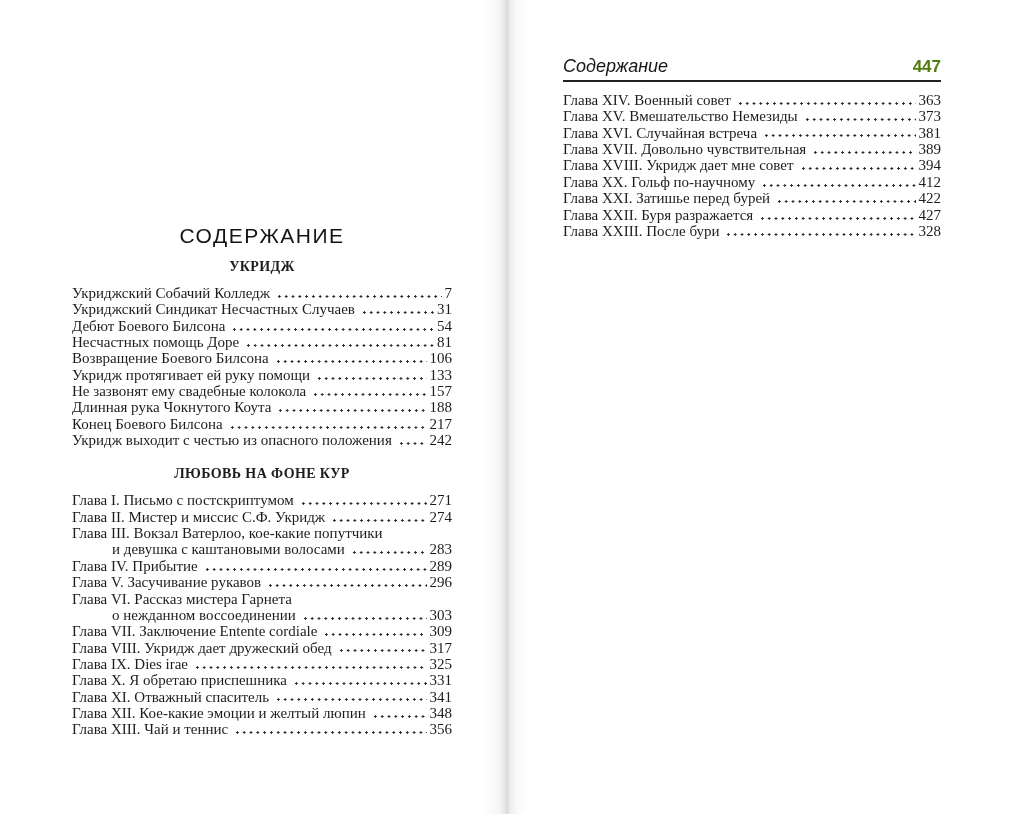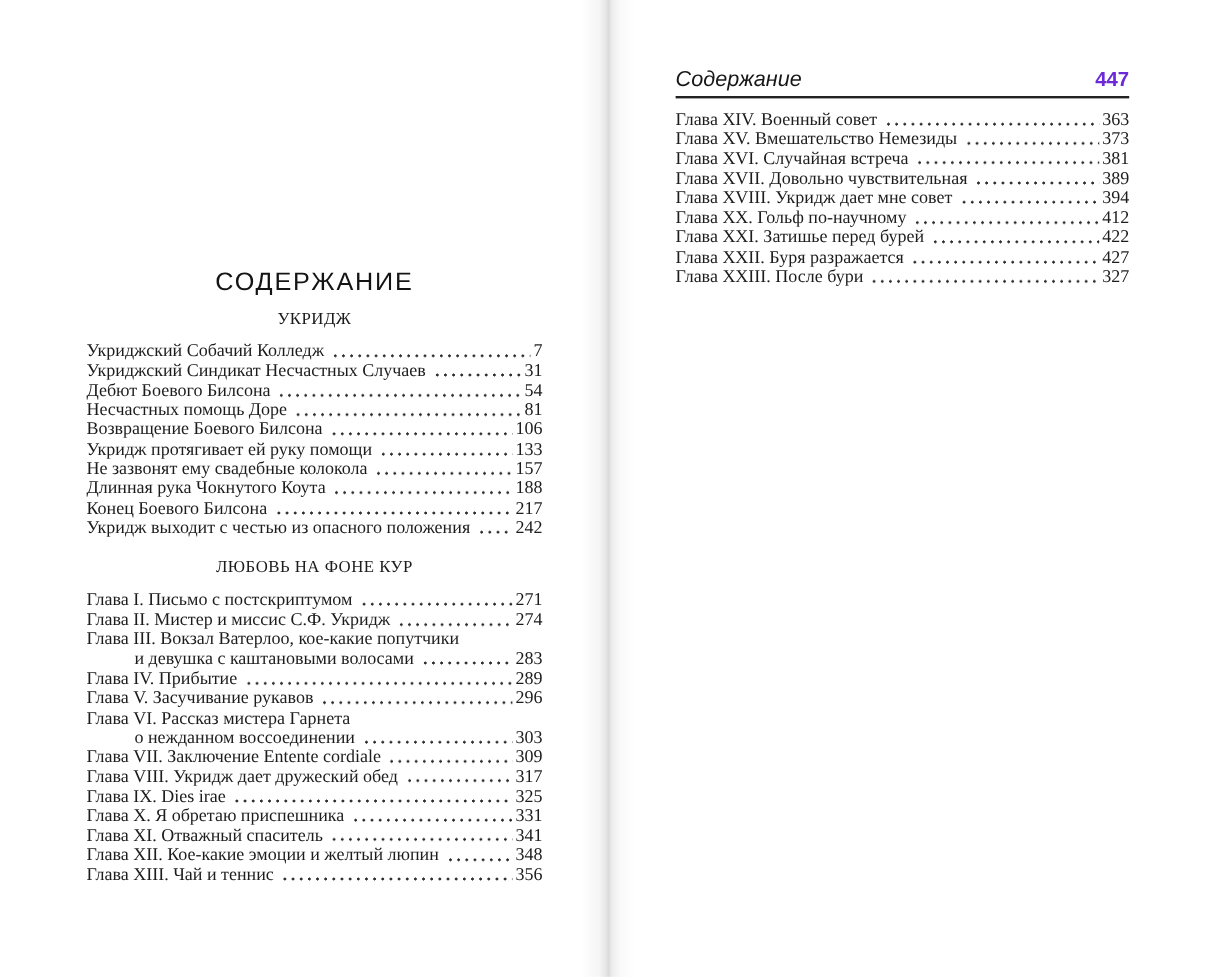--- a/index.html
+++ b/index.html
@@ -43,21 +43,21 @@
     font-family: "Liberation Sans", sans-serif;
     font-weight: 400;
     font-size: 21px;
     letter-spacing: 1.5px;
     color: #141414;
     line-height: 24px;
   }
   .section-heading {
     text-align: center;
     font-family: "Liberation Serif", serif;
-    font-weight: normal;
+    font-weight: bold;
     font-size: 14px;
     letter-spacing: 0.4px;
     margin-top: 10px;
     line-height: 18px;
   }
   .section-heading.second { margin-top: 17px; }
   .entries {
     margin-top: 9px;
     font-size: 15px;
   }
@@ -97,21 +97,21 @@
   .rh-title {
     font-family: "Liberation Sans", sans-serif;
     font-style: italic;
     font-size: 18px;
     color: #161616;
   }
   .rh-num {
     font-family: "Liberation Sans", sans-serif;
     font-weight: bold;
     font-size: 17px;
-    color: #6d28d9;
+    color: #4d7c0f;
   }
   .rule {
     height: 1.6px;
     background: #222222;
     margin-top: 3px;
   }
   .right .entries { margin-top: 10px; }
 </style>
 </head>
 <body>
@@ -296,18 +296,18 @@
           <span class="toc-page">422</span>
         </div>
         <div class="toc-row">
           <span class="toc-text">Глава XXII. Буря разражается</span>
           <span class="leader"></span>
           <span class="toc-page">427</span>
         </div>
         <div class="toc-row">
           <span class="toc-text">Глава XXIII. После бури</span>
           <span class="leader"></span>
-          <span class="toc-page">327</span>
+          <span class="toc-page">328</span>
         </div>
       </div>
   </div>
 
 </div>
 
 </body></html>

